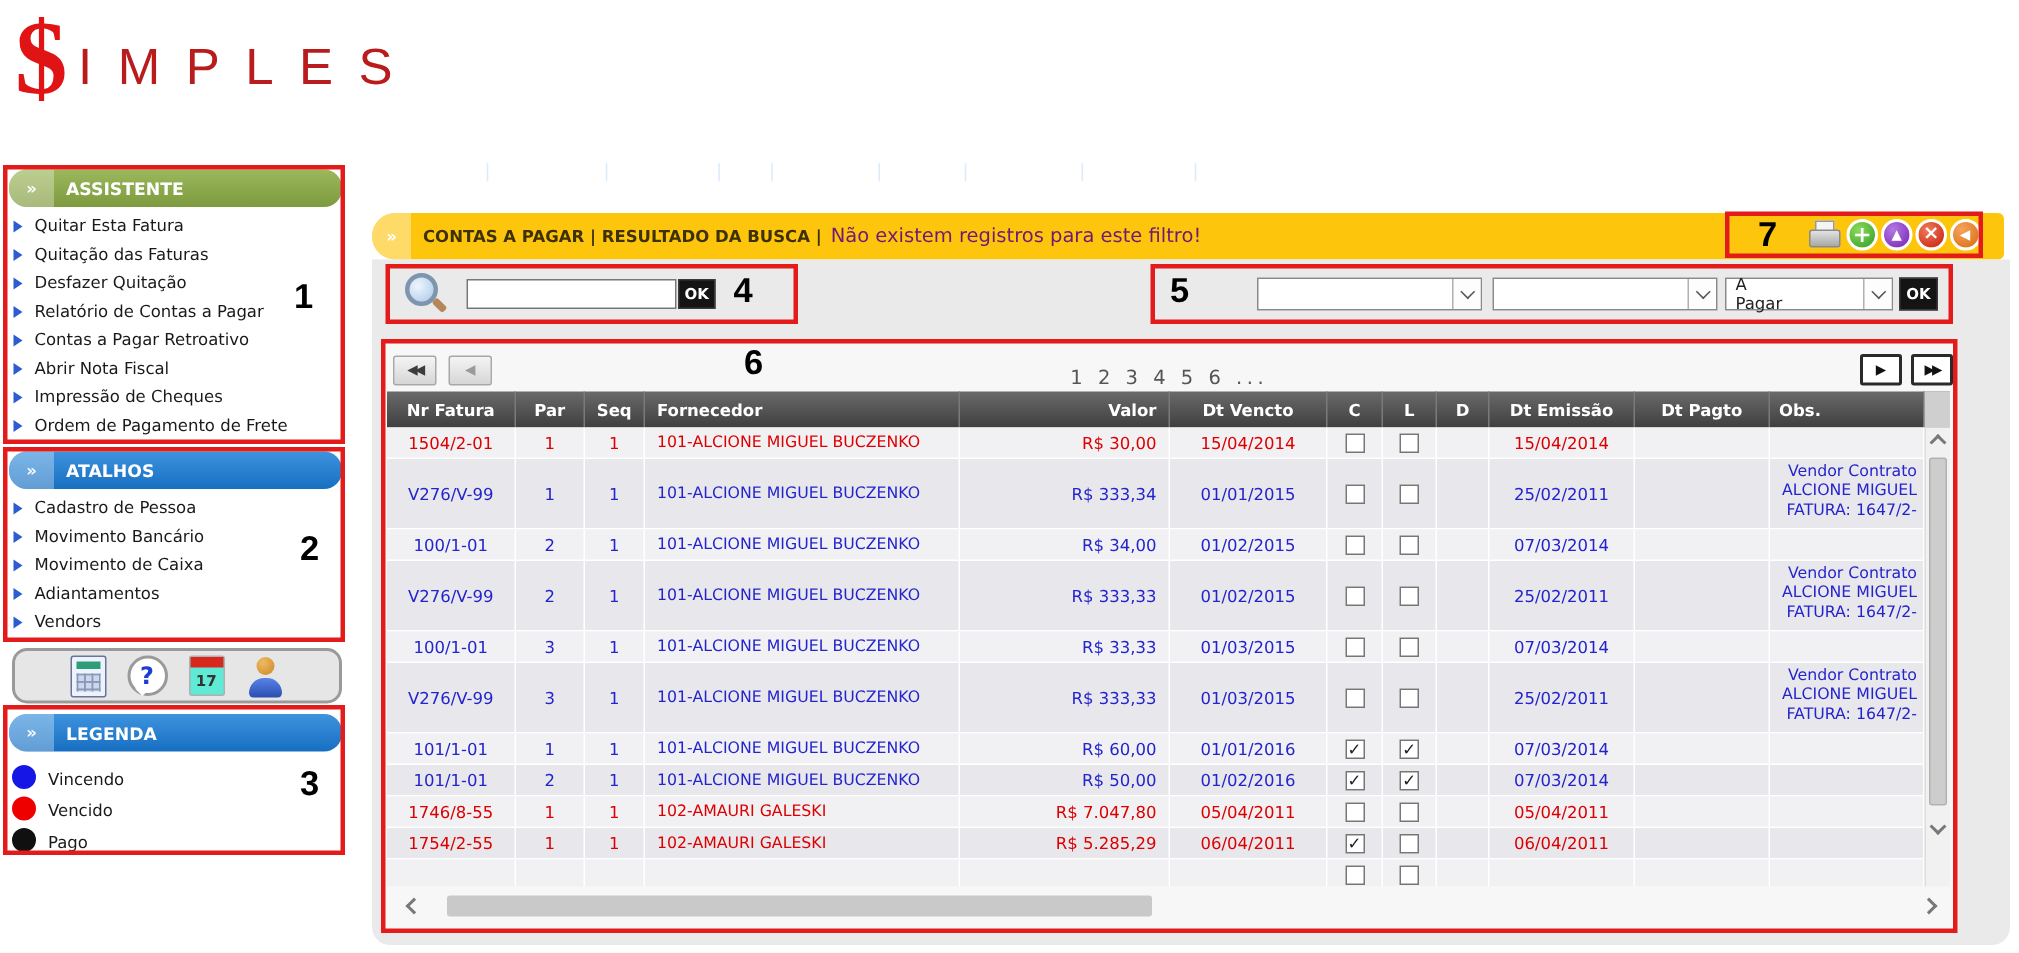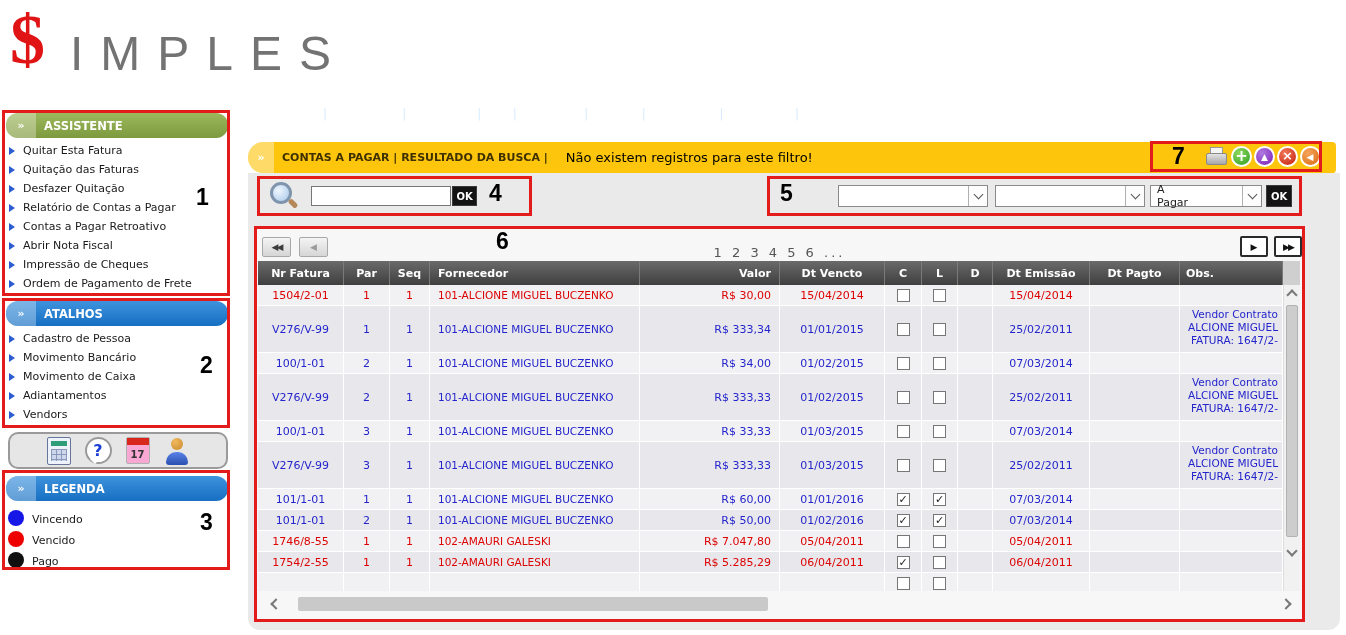--- a/index.html
+++ b/index.html
@@ -4,39 +4,39 @@
 <style>
   * { margin:0; padding:0; box-sizing:border-box; }
   body { background:#fff; }
   .page { position:relative; width:1346px; height:635px; background:#fff;
           font-family:"DejaVu Sans", sans-serif; overflow:hidden; }
   .abs { position:absolute; }
 
   
   .logo-dollar { left:10px; top:0px; font-family:"Liberation Serif", serif; font-weight:bold;
                  font-size:70px; color:#e01414; line-height:80px; }
-  .logo-text { left:70px; top:26px; font-size:48px; color:#737373; letter-spacing:17px;
+  .logo-text { left:52px; top:26px; font-size:34px; color:#b91c1c; letter-spacing:17px;
                font-family:"Liberation Sans", sans-serif; }
 
   
   .navbar { left:240px; top:90px; width:1106px; height:48px; border-radius:8px 0 0 0;
             background:linear-gradient(180deg,#85c4f2 0%,#479e2 8%,#2f8fdd 45%,#1576cc 72%,#0e66b6 100%);
             display:flex; align-items:center; padding-left:16px; }
   .nav-item { color:#fff; font-size:12px; cursor:pointer; }
   .nav-sep { color:#d9ecff; font-size:12px; margin:0 7px; }
 
   
   .statusbar { left:248px; top:142px; width:1088px; height:31px; background:#fdc60d;
                border-radius:16px 4px 4px 16px; display:flex; align-items:center; }
   .bar-tab { position:absolute; left:0; top:0; width:26px; height:31px;
              border-radius:16px 0 0 16px; background:rgba(255,255,255,.38);
              display:flex; align-items:center; justify-content:center;
              color:#fff; font-size:11px; font-weight:bold; }
   .sb-title { margin-left:34px; font-size:11px; font-weight:bold; color:#3f3000; }
-  .sb-msg { margin-left:18px; font-size:13px; color:#000000; }
+  .sb-msg { margin-left:6px; font-size:13px; color:#701a75; }
   .status-icons { left:1205px; top:146px; display:flex; align-items:center; gap:2px; }
   .ic-print { width:21px; height:20px; position:relative; margin-right:3px; }
   .ic-print::before { content:""; position:absolute; left:5px; top:0; width:11px; height:6px;
                       background:#f4f4f4; border:1px solid #999; }
   .ic-print::after { content:""; position:absolute; left:1px; top:6px; width:19px; height:10px;
                      background:linear-gradient(#e2e2e2,#a8a8a8); border:1px solid #8a8a8a; border-radius:2px; }
   .cbt { width:21px; height:21px; border-radius:50%; border:2px solid #fff; color:#fff;
          display:flex; align-items:center; justify-content:center; font-weight:bold; cursor:pointer; }
   .ic-add   { background:radial-gradient(circle at 35% 30%,#8cd95a,#2f9e27); font-size:15px; }
   .ic-add::before { content:"+"; margin-top:-2px; }
@@ -150,21 +150,21 @@
   .ic-calc::before { content:""; position:absolute; left:3px; top:3px; right:3px; height:5px; background:#2e9e7a; }
   .ic-calc::after { content:""; position:absolute; left:3px; top:11px; right:3px; bottom:3px;
              background-color:#cdd6ea;
              background-image:linear-gradient(#8899bb 1px,transparent 1px),linear-gradient(90deg,#8899bb 1px,transparent 1px);
              background-size:5px 5px; }
   .ic-help { width:27px; height:27px; background:#fff; border:2px solid #9a9a9a; border-radius:50%;
              display:flex; align-items:center; justify-content:center; color:#1b3fd4;
              font-weight:bold; font-size:16px; position:relative; cursor:pointer; }
   .ic-help::after { content:""; position:absolute; bottom:-7px; left:3px;
              border:5px solid transparent; border-top-color:#fff; }
-  .ic-cal { width:24px; height:27px; background:#f9a8d4; border:1px solid #b0b0b0; border-radius:2px;
+  .ic-cal { width:24px; height:27px; background:#5eead4; border:1px solid #b0b0b0; border-radius:2px;
             position:relative; display:flex; align-items:flex-end; justify-content:center;
             font-size:10px; font-weight:bold; color:#333; padding-bottom:3px; cursor:pointer; }
   .ic-cal::before { content:""; position:absolute; top:0; left:0; right:0; height:7px; background:#d8281e; }
   .ic-user { width:26px; height:28px; position:relative; cursor:pointer; }
   .ic-user::before { content:""; position:absolute; left:7px; top:1px; width:12px; height:12px;
             border-radius:50%; background:radial-gradient(circle at 35% 30%,#f0b95e,#c9892a); }
   .ic-user::after { content:""; position:absolute; left:2px; bottom:0; width:22px; height:13px;
             border-radius:10px 10px 3px 3px; background:linear-gradient(#5a82e8,#2a4fb0); }
 
   .legend-list { position:absolute; left:8px; top:505px; width:216px; }

